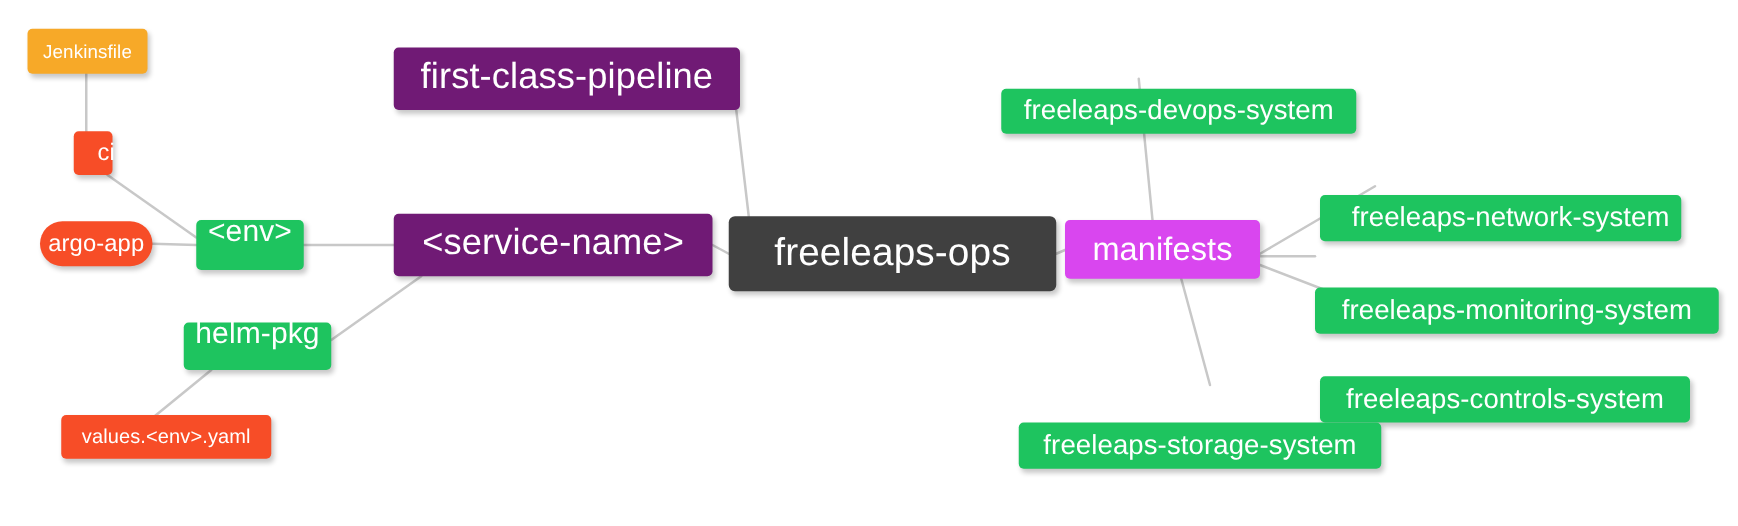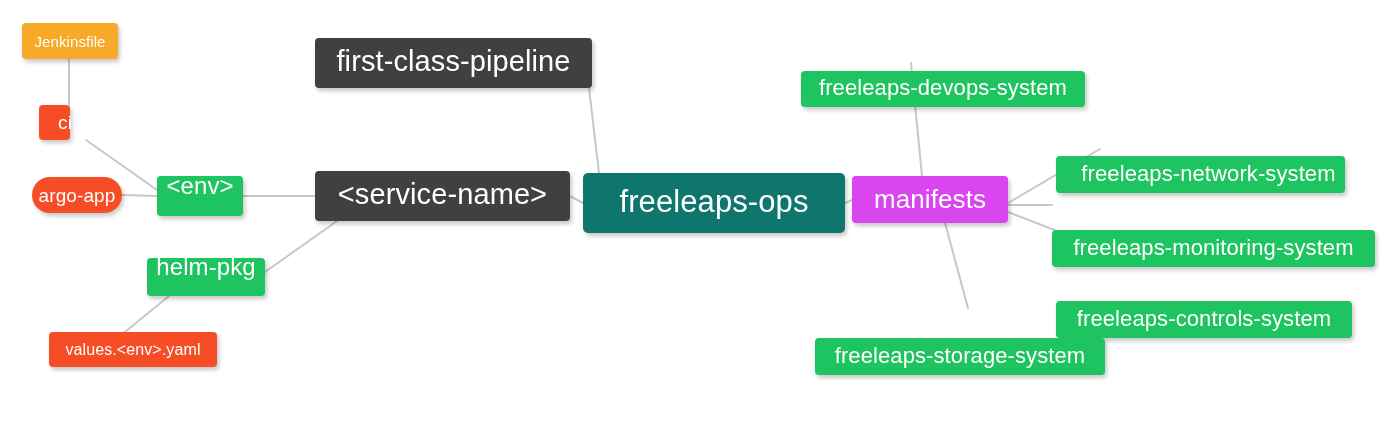--- a/index.html
+++ b/index.html
@@ -32,27 +32,27 @@
     justify-content: center;
     color: #ffffff;
     border-radius: 4px;
     white-space: nowrap;
     line-height: 1;
     letter-spacing: 0.1px;
     box-shadow: 2px 3px 4px rgba(0,0,0,0.22);
     user-select: none;
   }
   .lvl-root {
-    background: #0f766e;
+    background: #404040;
     border-radius: 5px;
     font-size: 31px;
     padding-bottom: 3px;
   }
   .lvl-blue-lg {
-    background: #404040;
+    background: #701a75;
     font-size: 29px;
     padding-bottom: 3px;
   }
   .lvl-blue-md {
     background: #d946ef;
     font-size: 26px;
     padding-bottom: 2px;
   }
   .lvl-green-lg {
     background: #1ec45f;
@@ -97,21 +97,21 @@
       <path d="M 69 105 L 69 59" stroke="#c8c8c8" stroke-width="2" fill="none" stroke-linecap="round"></path>
       <path d="M 169 296 L 120 336" stroke="#c8c8c8" stroke-width="2" fill="none" stroke-linecap="round"></path>
       <path d="M 922 176 L 911 63" stroke="#c8c8c8" stroke-width="2" fill="none" stroke-linecap="round"></path>
       <path d="M 1008 203 L 1100 149" stroke="#c8c8c8" stroke-width="2" fill="none" stroke-linecap="round"></path>
       <path d="M 1008 205 L 1052 205" stroke="#c8c8c8" stroke-width="2" fill="none" stroke-linecap="round"></path>
       <path d="M 1008 212 L 1125 257" stroke="#c8c8c8" stroke-width="2" fill="none" stroke-linecap="round"></path>
       <path d="M 945 223 L 968 308" stroke="#c8c8c8" stroke-width="2" fill="none" stroke-linecap="round"></path>
     </svg>
   <div id="nodes">
       <div class="node lvl-orange" style="left: 22px; top: 23px; width: 96px; height: 36px;">Jenkinsfile</div>
-      <div class="node lvl-red-md" style="left: 39px; top: 105px; width: 31px; height: 35px; padding-left: 21px;">ci</div>
+      <div class="node lvl-red-md" style="left: 59px; top: 105px; width: 31px; height: 35px; padding-left: 21px;">ci</div>
       <div class="node lvl-red-md" style="left: 32px; top: 177px; width: 90px; height: 36px; border-radius: 18px;">argo-app</div>
       <div class="node lvl-green-lg" style="left: 157px; top: 176px; width: 86px; height: 40px;">&lt;env&gt;</div>
       <div class="node lvl-green-lg" style="left: 147px; top: 258px; width: 118px; height: 38px;">helm-pkg</div>
       <div class="node lvl-red-sm" style="left: 10px; top: 332px; width: 168px; height: 35px; margin-left: 39px;">values.&lt;env&gt;.yaml</div>
       <div class="node lvl-blue-lg" style="left: 315px; top: 171px; width: 255px; height: 50px;">&lt;service-name&gt;</div>
       <div class="node lvl-blue-lg" style="left: 315px; top: 38px; width: 277px; height: 50px;">first-class-pipeline</div>
       <div class="node lvl-root" style="left: 583px; top: 173px; width: 262px; height: 60px;">freeleaps-ops</div>
       <div class="node lvl-blue-md" style="left: 852px; top: 176px; width: 156px; height: 47px;">manifests</div>
       <div class="node lvl-green-md" style="left: 801px; top: 27px; width: 284px; height: 36px;">freeleaps-devops-system</div>
       <div class="node lvl-green-md" style="left: 1056px; top: 112px; width: 289px; height: 37px; padding-left: 16px;">freeleaps-network-system</div>

